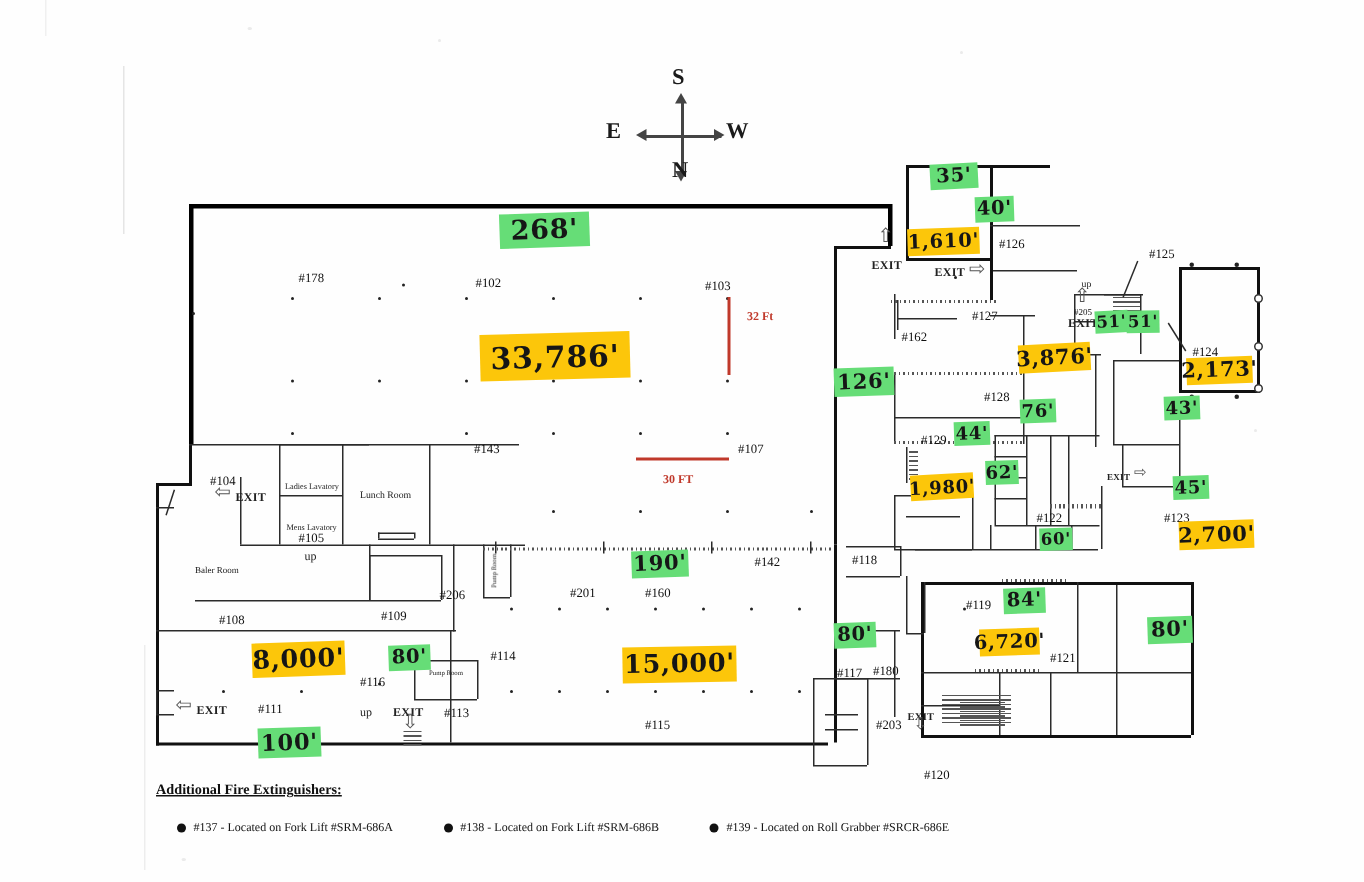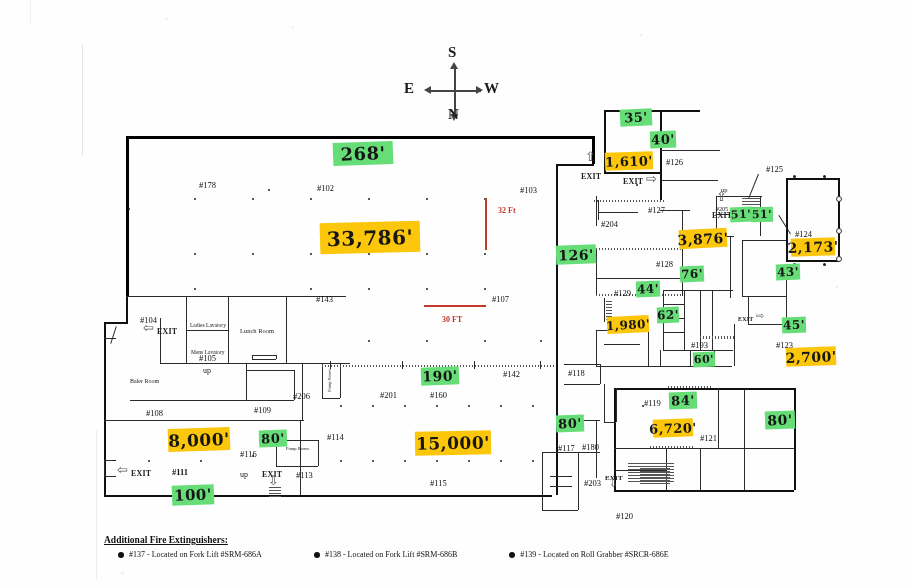--- a/index.html
+++ b/index.html
@@ -57,24 +57,24 @@
   
   .hl{position:absolute;display:flex;align-items:center;justify-content:center;
       font-family:"DejaVu Sans", sans-serif;font-weight:bold;color:#161616;
       white-space:nowrap;letter-spacing:.5px;transform-origin:center;}
   .hl.y{background:#fcc60a;}
   .hl.g{background:#66dd77;}
   .hl span{position:relative;z-index:2;
            font-family:"DejaVu Serif", serif;font-weight:bold;}
 
   
-  #legend{position:absolute;left:104px;top:535px;width:560px;}
+  #legend{position:absolute;left:104px;top:522px;width:560px;}
   #legend .ttl{font-size:9.5px;font-weight:bold;color:#111;text-decoration:underline;
                font-family:"Liberation Serif",serif;}
-  #legend .row{display:flex;gap:52px;margin-top:5px;padding-left:14px;}
+  #legend .row{display:flex;gap:34px;margin-top:15px;padding-left:14px;}
   #legend .item{display:flex;align-items:center;gap:5px;font-size:8px;color:#111;
                 font-family:"Liberation Serif",serif;white-space:nowrap;}
   #legend .bullet{width:6px;height:6px;background:#111;border-radius:50%;flex:none;}
 </style>
 </head>
 <body>
 
 <div id="sheet">
 
   <div class="scanline" style="left:82px;top:44px;width:1px;height:112px;"></div>
@@ -302,51 +302,51 @@
   <div class="dot" style="left:642px;top:405px;"></div>
   <div class="dot" style="left:636px;top:184px;"></div>
 
   <div class="red" style="left:485px;top:198px;width:2px;height:52px;"></div>
   <div class="redtxt" style="left:498px;top:206px;">32 Ft</div>
   <div class="red" style="left:424px;top:305px;width:62px;height:2px;"></div>
   <div class="redtxt" style="left:442px;top:315px;">30 FT</div>
 
   <div class="rn" style="left:199px;top:180px;">#178</div>
   <div class="rn" style="left:317px;top:183px;">#102</div>
-  <div class="rn" style="left:520px;top:185px;">#103</div>
+  <div class="rn" style="left:470px;top:185px;">#103</div>
   <div class="rn" style="left:140px;top:315px;">#104</div>
   <div class="rn" style="left:199px;top:353px;">#105</div>
   <div class="rn" style="left:316px;top:294px;">#143</div>
   <div class="rn" style="left:492px;top:294px;">#107</div>
   <div class="rn" style="left:146px;top:408px;">#108</div>
   <div class="rn" style="left:254px;top:405px;">#109</div>
   <div class="rn" style="left:430px;top:390px;">#160</div>
-  <div class="rn" style="left:172px;top:467px;font-weight:bold;">#111</div>
+  <div class="rn" style="left:172px;top:467px;">#111</div>
   <div class="rn" style="left:296px;top:470px;">#113</div>
   <div class="rn" style="left:327px;top:432px;">#114</div>
   <div class="rn" style="left:430px;top:478px;">#115</div>
   <div class="rn" style="left:240px;top:449px;">#116</div>
   <div class="rn" style="left:558px;top:443px;">#117</div>
   <div class="rn" style="left:568px;top:368px;">#118</div>
   <div class="rn" style="left:644px;top:398px;">#119</div>
   <div class="rn" style="left:616px;top:511px;">#120</div>
   <div class="rn" style="left:700px;top:433px;">#121</div>
-  <div class="rn" style="left:691px;top:340px;">#193</div>
+  <div class="rn" style="left:691px;top:340px;">#122</div>
   <div class="rn" style="left:776px;top:340px;">#123</div>
   <div class="rn" style="left:795px;top:229px;">#124</div>
   <div class="rn" style="left:766px;top:164px;">#125</div>
   <div class="rn" style="left:666px;top:157px;">#126</div>
   <div class="rn" style="left:648px;top:205px;">#127</div>
   <div class="rn" style="left:656px;top:259px;">#128</div>
   <div class="rn" style="left:614px;top:288px;">#129</div>
   <div class="rn" style="left:582px;top:442px;">#180</div>
   <div class="rn" style="left:380px;top:390px;">#201</div>
   <div class="rn" style="left:503px;top:369px;">#142</div>
   <div class="rn" style="left:584px;top:478px;">#203</div>
-  <div class="rn" style="left:601px;top:219px;">#204</div>
+  <div class="rn" style="left:601px;top:219px;">#162</div>
   <div class="rn sm" style="left:716px;top:206px;">#205</div>
   <div class="rn" style="left:293px;top:391px;">#206</div>
 
   <div class="rmname blur" style="left:190px;top:322px;">Ladies Lavatory</div>
   <div class="rmname blur" style="left:191px;top:349px;">Mens Lavatory</div>
   <div class="rmname blur" style="left:240px;top:327px;font-size:6.5px;">Lunch Room</div>
   <div class="rmname blur" style="left:130px;top:378px;font-size:6px;">Baler Room</div>
   <div class="rmname blur" style="left:318px;top:378px;transform:rotate(-90deg);font-size:4.5px;">Pump Room</div>
   <div class="rmname blur" style="left:286px;top:446px;font-size:4.5px;">Pump Room</div>
 

